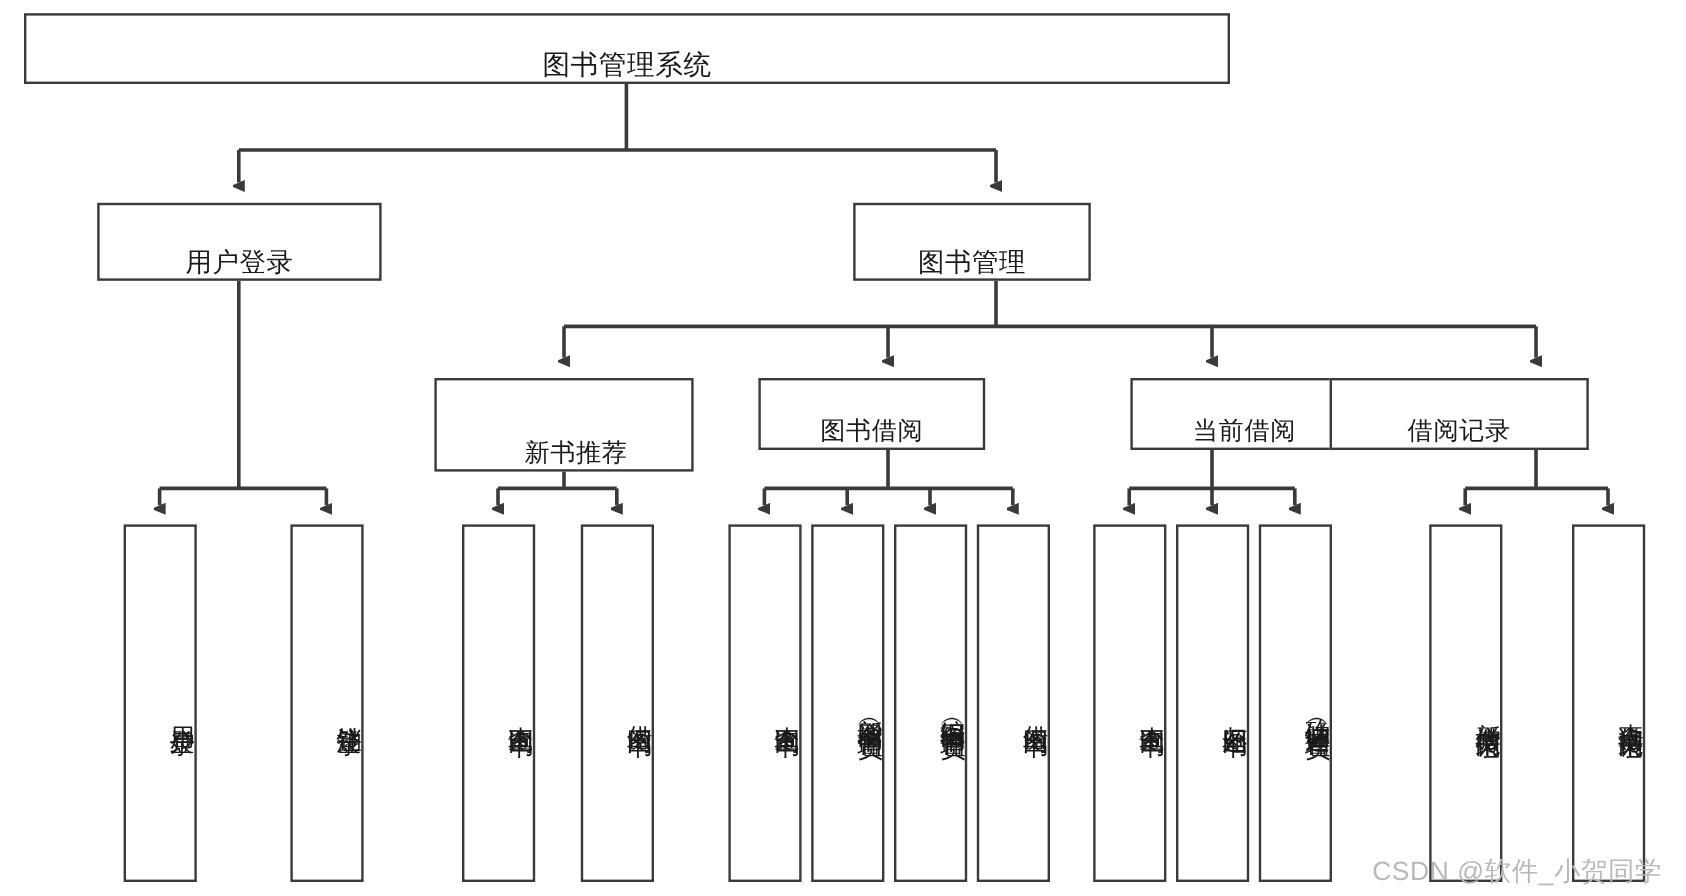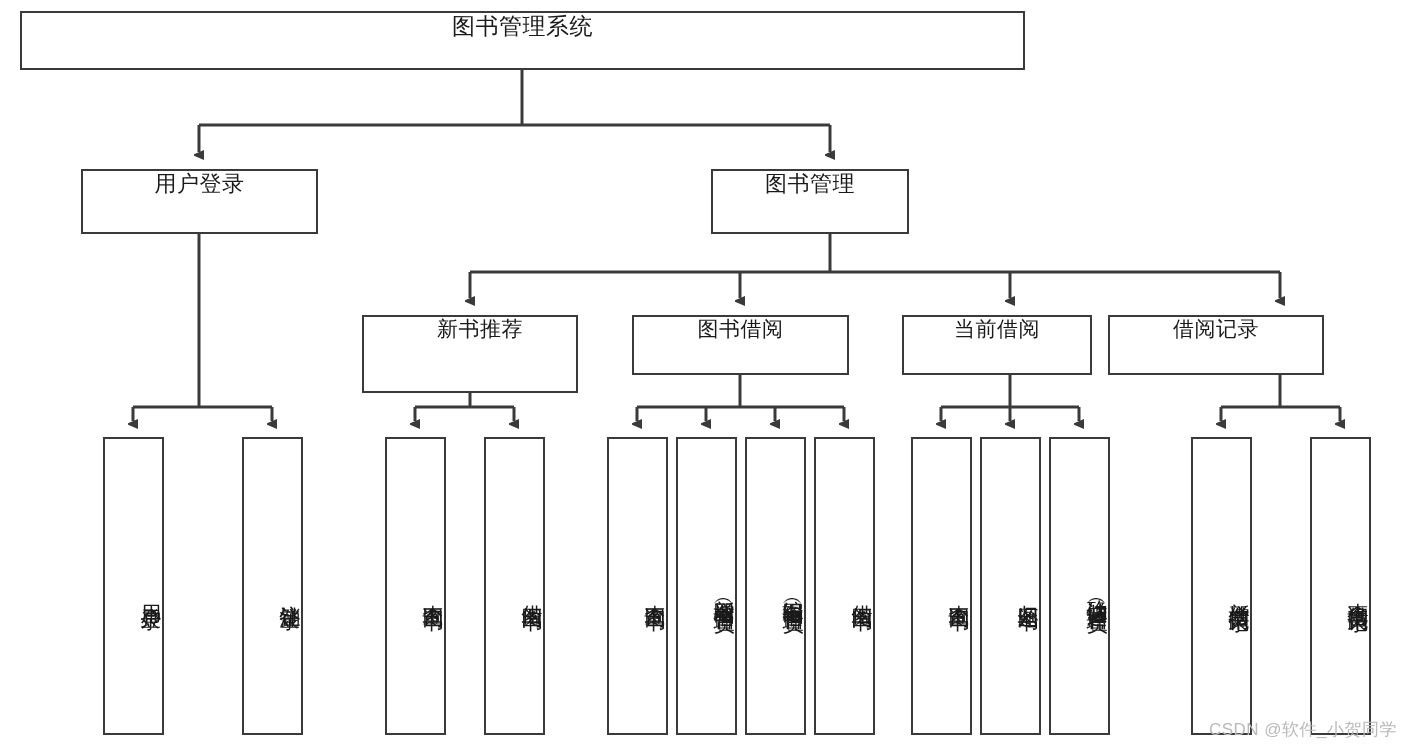--- a/index.html
+++ b/index.html
@@ -23,21 +23,21 @@
     top: 0;
     width: 1405px;
     height: 747px;
   }
   .node {
     position: absolute;
     box-sizing: border-box;
     background: #ffffff;
     border: 2px solid #3a3a3a;
     display: flex;
-    align-items: flex-start;
+    align-items: flex-end;
     justify-content: center;
     color: #1a1a1a;
     z-index: 3;
   }
   .node .label {
     display: block;
     text-align: center;
     line-height: 1.18;
     letter-spacing: 0.5px;
   }
@@ -55,23 +55,23 @@
   .node-leaf .label {
     writing-mode: vertical-rl;
     text-orientation: upright;
     font-size: 21px;
     line-height: 1.02;
     letter-spacing: 2px;
     white-space: nowrap;
   }
   .watermark {
     position: absolute;
-    right: 8px;
+    right: 20px;
     bottom: 6px;
-    font-size: 17px;
+    font-size: 22px;
     color: #b9b9b9;
     z-index: 9;
     white-space: nowrap;
     letter-spacing: 0.5px;
   }
 </style>
 </head>
 <body>
 
 <div id="diagram-root">
@@ -133,24 +133,24 @@
   <div class="node node-l2" id="node-l2-0" style="left: 81px; top: 169px; width: 237px; height: 65px;">
     <span class="label">用户登录</span>
   </div>
   <div class="node node-l2" id="node-l2-1" style="left: 711px; top: 169px; width: 198px; height: 65px;">
     <span class="label">图书管理</span>
   </div>
 
   <div class="node node-l3" id="node-l3-0" style="left: 362px; top: 315px; width: 216px; height: 78px; padding-left: 20px;">
     <span class="label">新书推荐</span>
   </div>
-  <div class="node node-l3" id="node-l3-1" style="left: 632px; top: 315px; width: 217px; height: 60px;">
+  <div class="node node-l3" id="node-l3-1" style="left: 632px; top: 315px; width: 189px; height: 60px;">
     <span class="label">图书借阅</span>
   </div>
-  <div class="node node-l3" id="node-l3-2" style="left: 902px; top: 315px; width: 190px; height: 60px;">
+  <div class="node node-l3" id="node-l3-2" style="left: 942px; top: 315px; width: 190px; height: 60px;">
     <span class="label">当前借阅</span>
   </div>
   <div class="node node-l3" id="node-l3-3" style="left: 1108px; top: 315px; width: 216px; height: 60px;">
     <span class="label">借阅记录</span>
   </div>
 
   <div class="node node-leaf" id="node-leaf-0" style="left: 103px; top: 437px; width: 61px; height: 298px;">
     <span class="label">用户登录</span>
   </div>
   <div class="node node-leaf" id="node-leaf-1" style="left: 242px; top: 437px; width: 61px; height: 298px;">

